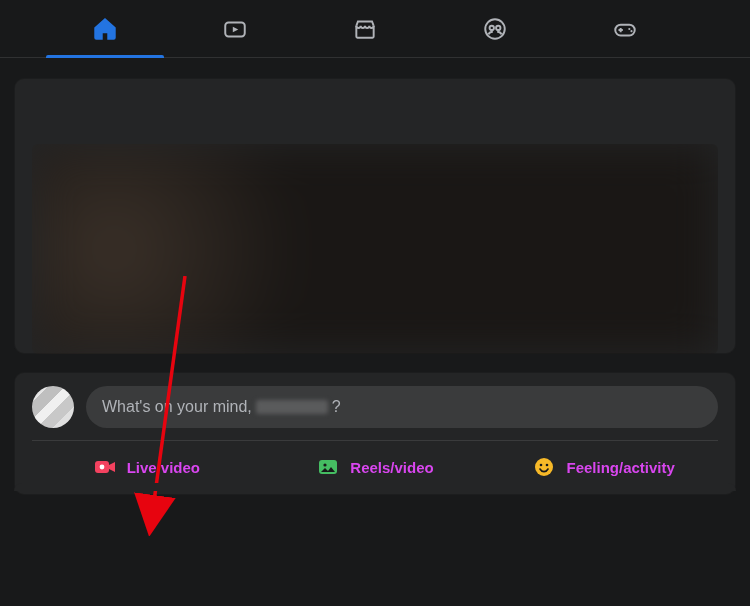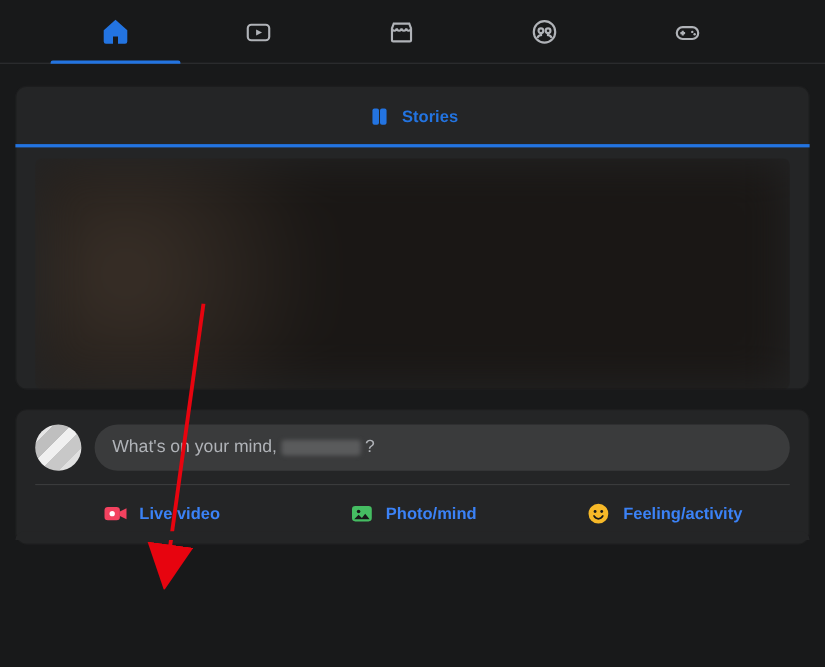--- a/index.html
+++ b/index.html
@@ -37,21 +37,21 @@
   .composer { padding:14px 18px 6px 18px; }
   .comp-row { display:flex; align-items:center; gap:12px; }
   .avatar { width:42px; height:42px; border-radius:50%; background:
       linear-gradient(135deg,#e6e6e6 0 20%, #bfbfbf 20% 40%, #f0f0f0 40% 55%, #c8c8c8 55% 75%, #e0e0e0 75% 100%);
       filter: blur(.3px);
   }
   .comp-input { flex:1; height:42px; background:#3a3b3c; border-radius:21px; display:flex; align-items:center; padding:0 16px; color:#b0b3b8; font-size:16px; cursor:pointer; }
   .comp-input .redact { display:inline-block; width:72px; height:14px; background:#5a5b5c; border-radius:3px; margin:0 4px; filter:blur(2px); }
   .divider { height:1px; background:#3a3b3c; margin:12px 0 4px 0; }
   .actions { display:flex; }
-  .action { flex:1; height:44px; display:flex; align-items:center; justify-content:center; gap:10px; cursor:pointer; border-radius:6px; color:#3b82f6; font-weight:600; font-size:15px; }
+  .action { flex:1; height:44px; display:flex; align-items:center; justify-content:center; gap:10px; cursor:pointer; border-radius:6px; color:#d946ef; font-weight:600; font-size:15px; }
   .action .ic { width:24px; height:24px; }
   
   
   .arrow-wrap { position:absolute; pointer-events:none; }
   
   .hint { position:absolute; left:14px; right:14px; bottom:4px; height:8px; background:#242526; border-radius:10px 10px 0 0; }
 </style>
 </head>
 <body>
 
@@ -89,27 +89,20 @@
         <circle cx="16" cy="12" r="1" fill="#b0b3b8" stroke="none"></circle>
         <circle cx="18" cy="14" r="1" fill="#b0b3b8" stroke="none"></circle>
       </svg>
   </div>
 </div>
 
 <div class="page" style="position:relative;">
 
   <div class="card">
     <div class="sr-tabs">
-      <div class="sr-tab active">
-        <svg class="ic" viewBox="0 0 24 24">
-            <rect x="5" y="4" width="6.5" height="16" rx="2" fill="#2374e1"></rect>
-            <rect x="12.5" y="4" width="6.5" height="16" rx="2" fill="#2374e1"></rect>
-          </svg>
-        <span>Stories</span>
-      </div>
     </div>
     <div class="stories-strip">
       <div class="blur"></div>
     </div>
   </div>
 
   <div class="card">
     <div class="composer">
       <div class="comp-row">
         <div class="avatar"></div>
@@ -128,21 +121,21 @@
               <circle cx="9" cy="12" r="2.4" fill="#fff"></circle>
             </svg>
           <span>Live video</span>
         </div>
         <div class="action">
           <svg class="ic" viewBox="0 0 24 24">
               <rect x="3" y="5" width="18" height="14" rx="3" fill="#45bd62"></rect>
               <circle cx="9" cy="10" r="1.6" fill="#18191a"></circle>
               <path d="M5 17l4-4 3 3 3-4 4 5z" fill="#18191a"></path>
             </svg>
-          <span>Photo/mind</span>
+          <span>Reels/video</span>
         </div>
         <div class="action">
           <svg class="ic" viewBox="0 0 24 24">
               <circle cx="12" cy="12" r="9" fill="#f7b928"></circle>
               <circle cx="9" cy="10" r="1.3" fill="#18191a"></circle>
               <circle cx="15" cy="10" r="1.3" fill="#18191a"></circle>
               <path d="M8 14c1 1.8 2.4 2.6 4 2.6S15 15.8 16 14" stroke="#18191a" stroke-width="1.6" fill="none" stroke-linecap="round"></path>
             </svg>
           <span>Feeling/activity</span>
         </div>

